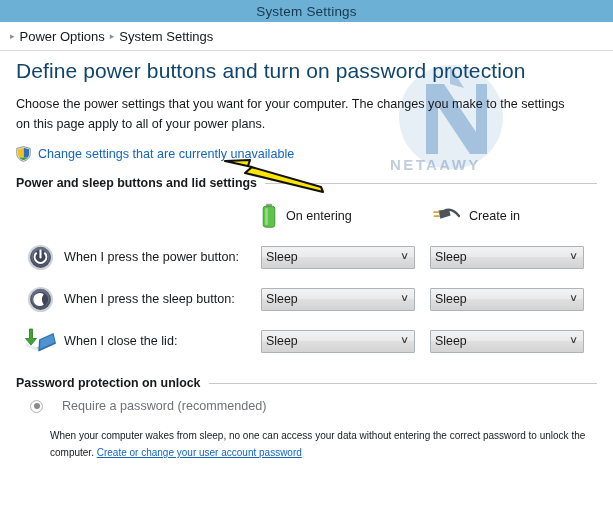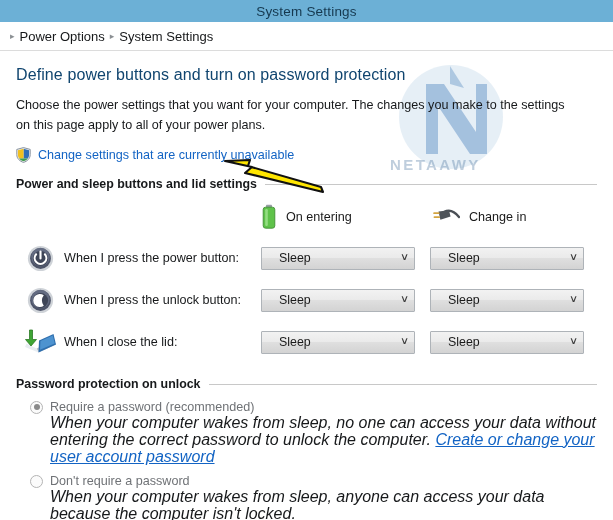--- a/index.html
+++ b/index.html
@@ -49,24 +49,24 @@
   }
   .crumb { cursor: default; }
 
   
   .content {
     position: relative;
     padding: 0 16px;
     z-index: 2;
   }
   h1.page-title {
-    font-size: 16px;
+    font-size: 21px;
     font-weight: normal;
     color: #10456f;
-    margin: 15px 0 11px 0;
+    margin: 8px 0 11px 0;
     letter-spacing: .1px;
   }
   .desc {
     font-size: 12.6px;
     line-height: 20px;
     color: #17191b;
     max-width: 565px;
     margin-bottom: 12px;
   }
 
@@ -151,40 +151,40 @@
   
   .combo {
     width: 154px;
     height: 23px;
     border: 1px solid #aeb3b8;
     border-radius: 1px;
     background: linear-gradient(to bottom, #f2f2f2 0%, #eaeaea 48%, #dfdfdf 50%, #d3d3d3 100%);
     display: flex;
     align-items: center;
     justify-content: space-between;
-    padding: 0 6px 0 17px;
+    padding: 0 6px 0 4px;
     box-sizing: border-box;
     font-size: 12.4px;
     color: #1a1a1a;
     cursor: default;
   }
   .combo .chev {
     font-size: 10px;
     color: #3a3a3a;
     line-height: 1;
     transform: scaleX(1.25) translateY(-1px);
   }
 
   
   .pwd-section { margin-top: 14px; }
   .radio-block { margin: 9px 0 0 14px; }
   .radio-line {
     display: flex;
     align-items: center;
-    gap: 7px;
+    gap: 19px;
   }
   .radio {
     width: 13px; height: 13px;
     border-radius: 50%;
     border: 1px solid #b4b4b4;
     background: #fbfbfb;
     flex: 0 0 auto;
     display: flex; align-items: center; justify-content: center;
     box-sizing: border-box;
   }
@@ -192,26 +192,25 @@
     content: "";
     width: 6px; height: 6px;
     border-radius: 50%;
     background: #8a8a8a;
   }
   .radio-label {
     font-size: 12.6px;
     color: #6f7276;
   }
   .radio-desc {
-    margin: 0 0 0 20px;
-    font-size: 16px;
+    margin: 14px 0 0 20px;
+    font-size: 10px;
     line-height: 17px;
     color: #17191b;
     max-width: 555px;
-    font-style: italic;
   }
   .inline-link {
     color: #1364c4;
     text-decoration: underline;
     cursor: pointer;
   }
 
   
   .watermark {
     position: absolute;
@@ -304,21 +303,21 @@
         <span class="label">On entering</span>
       </div>
 
       <div class="col-head">
         <svg width="30" height="22" viewBox="0 0 30 22">
           <path d="M14 6 C20 3 25 6 29 11" stroke="#4a4f55" stroke-width="2.3" fill="none" stroke-linecap="round"></path>
           <path d="M8.5 5.5 L19 4.2 L20.6 10.6 L10.4 13.8 Z" fill="#4f545a"></path>
           <rect x="3.2" y="6.2" width="6.4" height="1.9" rx="0.9" fill="#d3a441"></rect>
           <rect x="3.6" y="10.2" width="6.4" height="1.9" rx="0.9" fill="#d3a441"></rect>
         </svg>
-        <span class="label">Change in</span>
+        <span class="label">Create in</span>
       </div>
     </div>
 
     <div class="srow">
       <div class="icon-cell">
         <svg width="27" height="27" viewBox="0 0 27 27">
           <circle cx="13.5" cy="13.5" r="12.6" fill="#cfd3d8"></circle>
           <circle cx="13.5" cy="13.5" r="10.4" fill="#4d5468"></circle>
           <circle cx="13.5" cy="12" r="9.2" fill="#646c82"></circle>
           <circle cx="13.5" cy="13.5" r="7.6" fill="#3e4557"></circle>
@@ -344,21 +343,21 @@
     <div class="srow">
       <div class="icon-cell">
         <svg width="27" height="27" viewBox="0 0 27 27">
           <circle cx="13.5" cy="13.5" r="12.6" fill="#cfd3d8"></circle>
           <circle cx="13.5" cy="13.5" r="10.4" fill="#4d5468"></circle>
           <circle cx="13.5" cy="12" r="9.2" fill="#646c82"></circle>
           <circle cx="13.5" cy="13.5" r="7.6" fill="#3e4557"></circle>
           <path d="M16.8 8.2 A6.6 6.6 0 1 0 16.8 18.8 A8.4 8.4 0 0 1 16.8 8.2 Z" fill="#ffffff"></path>
         </svg>
       </div>
-      <div class="row-label">When I press the unlock button:</div>
+      <div class="row-label">When I press the sleep button:</div>
       <div class="sel-cell">
         <div class="combo">
           <span>Sleep</span>
           <span class="chev">∨</span>
         </div>
       </div>
       <div class="sel-cell">
         <div class="combo">
           <span>Sleep</span>
           <span class="chev">∨</span>
@@ -400,22 +399,15 @@
     </div>
 
     <div class="radio-block">
       <div class="radio-line">
         <span class="radio checked"></span>
         <span class="radio-label">Require a password (recommended)</span>
       </div>
       <div class="radio-desc"><span>When your computer wakes from sleep, no one can access your data without entering the correct password to unlock the computer. </span><span class="inline-link">Create or change your user account password</span></div>
     </div>
 
-    <div class="radio-block">
-      <div class="radio-line">
-        <span class="radio"></span>
-        <span class="radio-label">Don't require a password</span>
-      </div>
-      <div class="radio-desc">When your computer wakes from sleep, anyone can access your data because the computer isn't locked.</div>
-    </div>
   </div>
 
 </div>
 
 </body></html>

